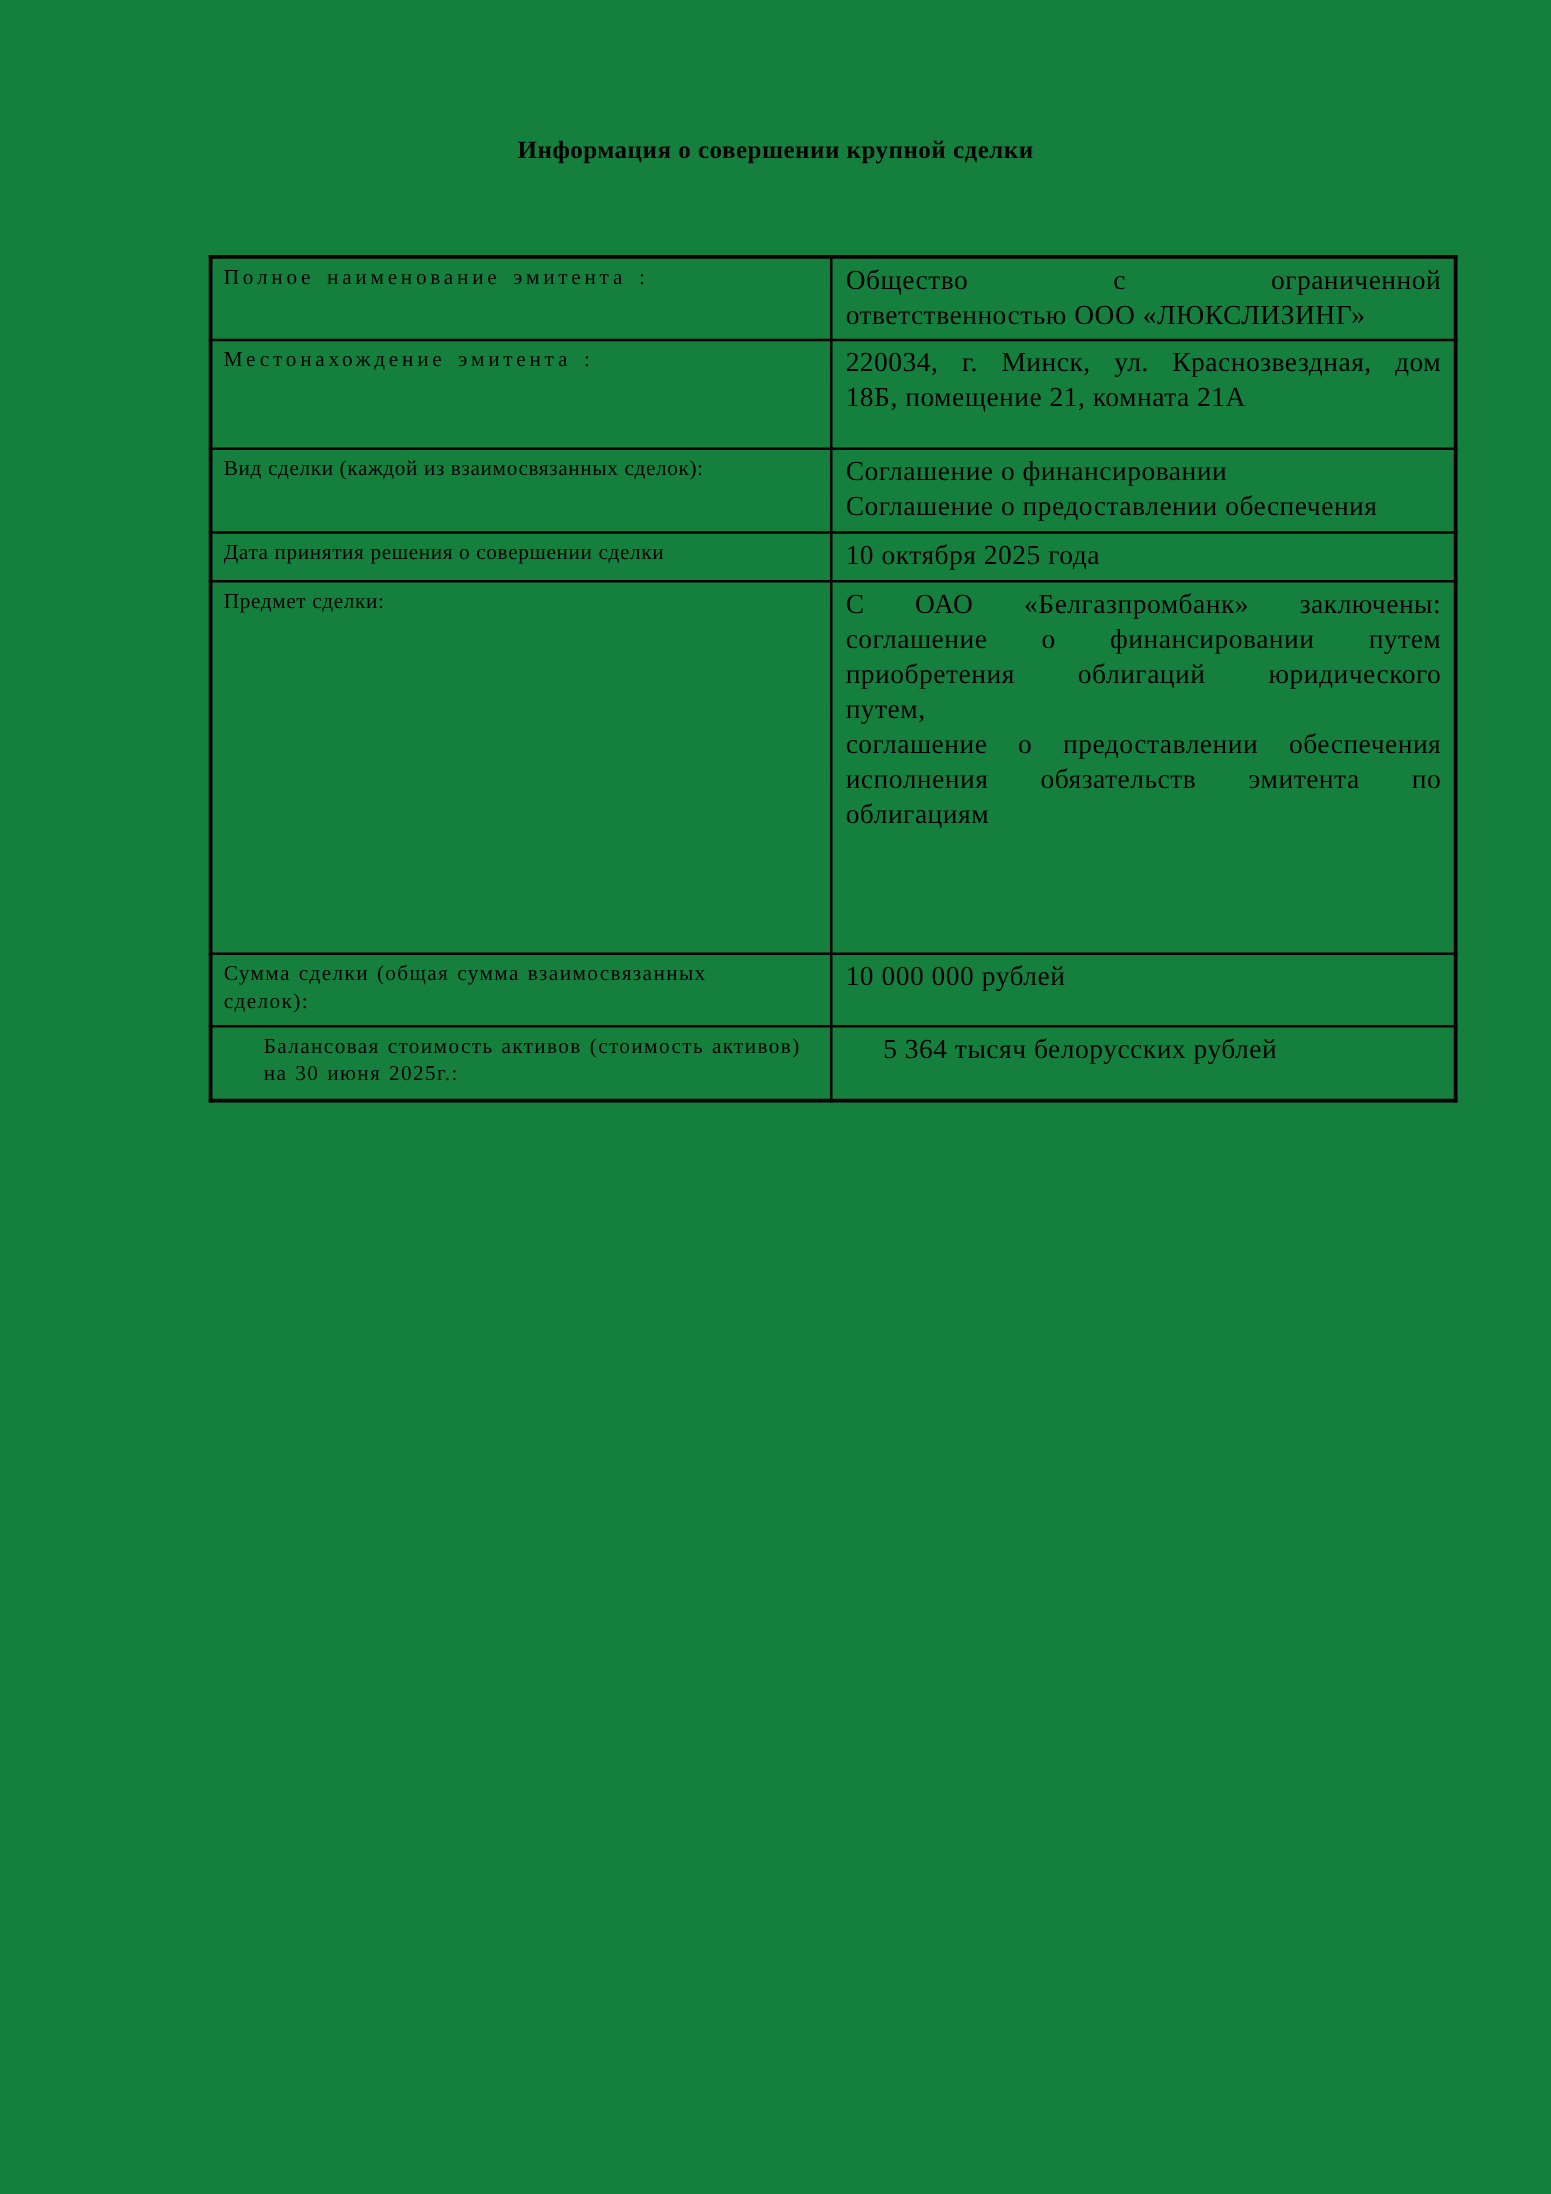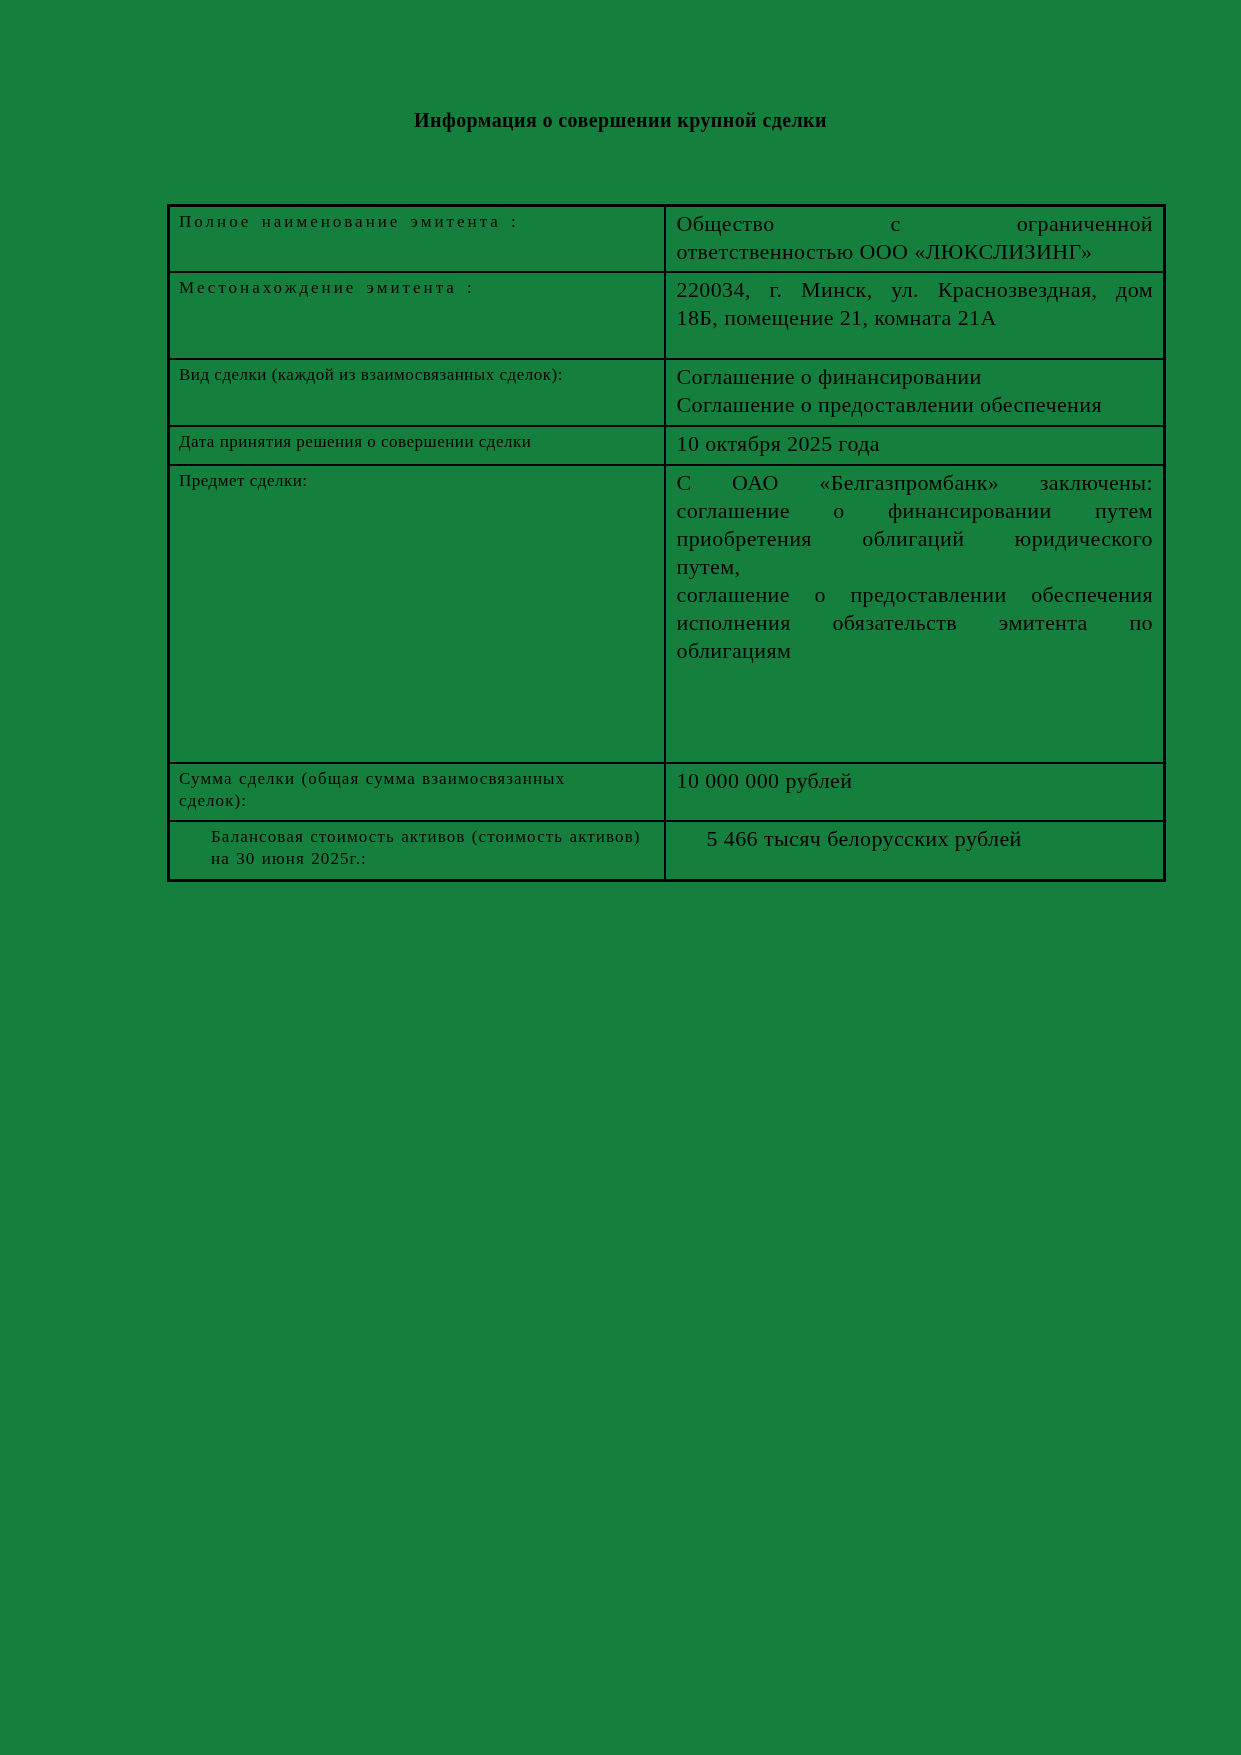--- a/index.html
+++ b/index.html
@@ -164,19 +164,19 @@
           <div class="lline">10 000 000 рублей</div>
         </td>
       </tr>
 
       <tr class="r7">
         <td class="label spread-sm">
           <div>Балансовая стоимость активов (стоимость активов)</div>
           <div>на 30 июня 2025г.:</div>
         </td>
         <td class="value">
-          <div class="lline">5 466 тысяч белорусских рублей</div>
+          <div class="lline">5 364 тысяч белорусских рублей</div>
         </td>
       </tr>
 
     </tbody>
   </table>
 </div>
 
 </body></html>

